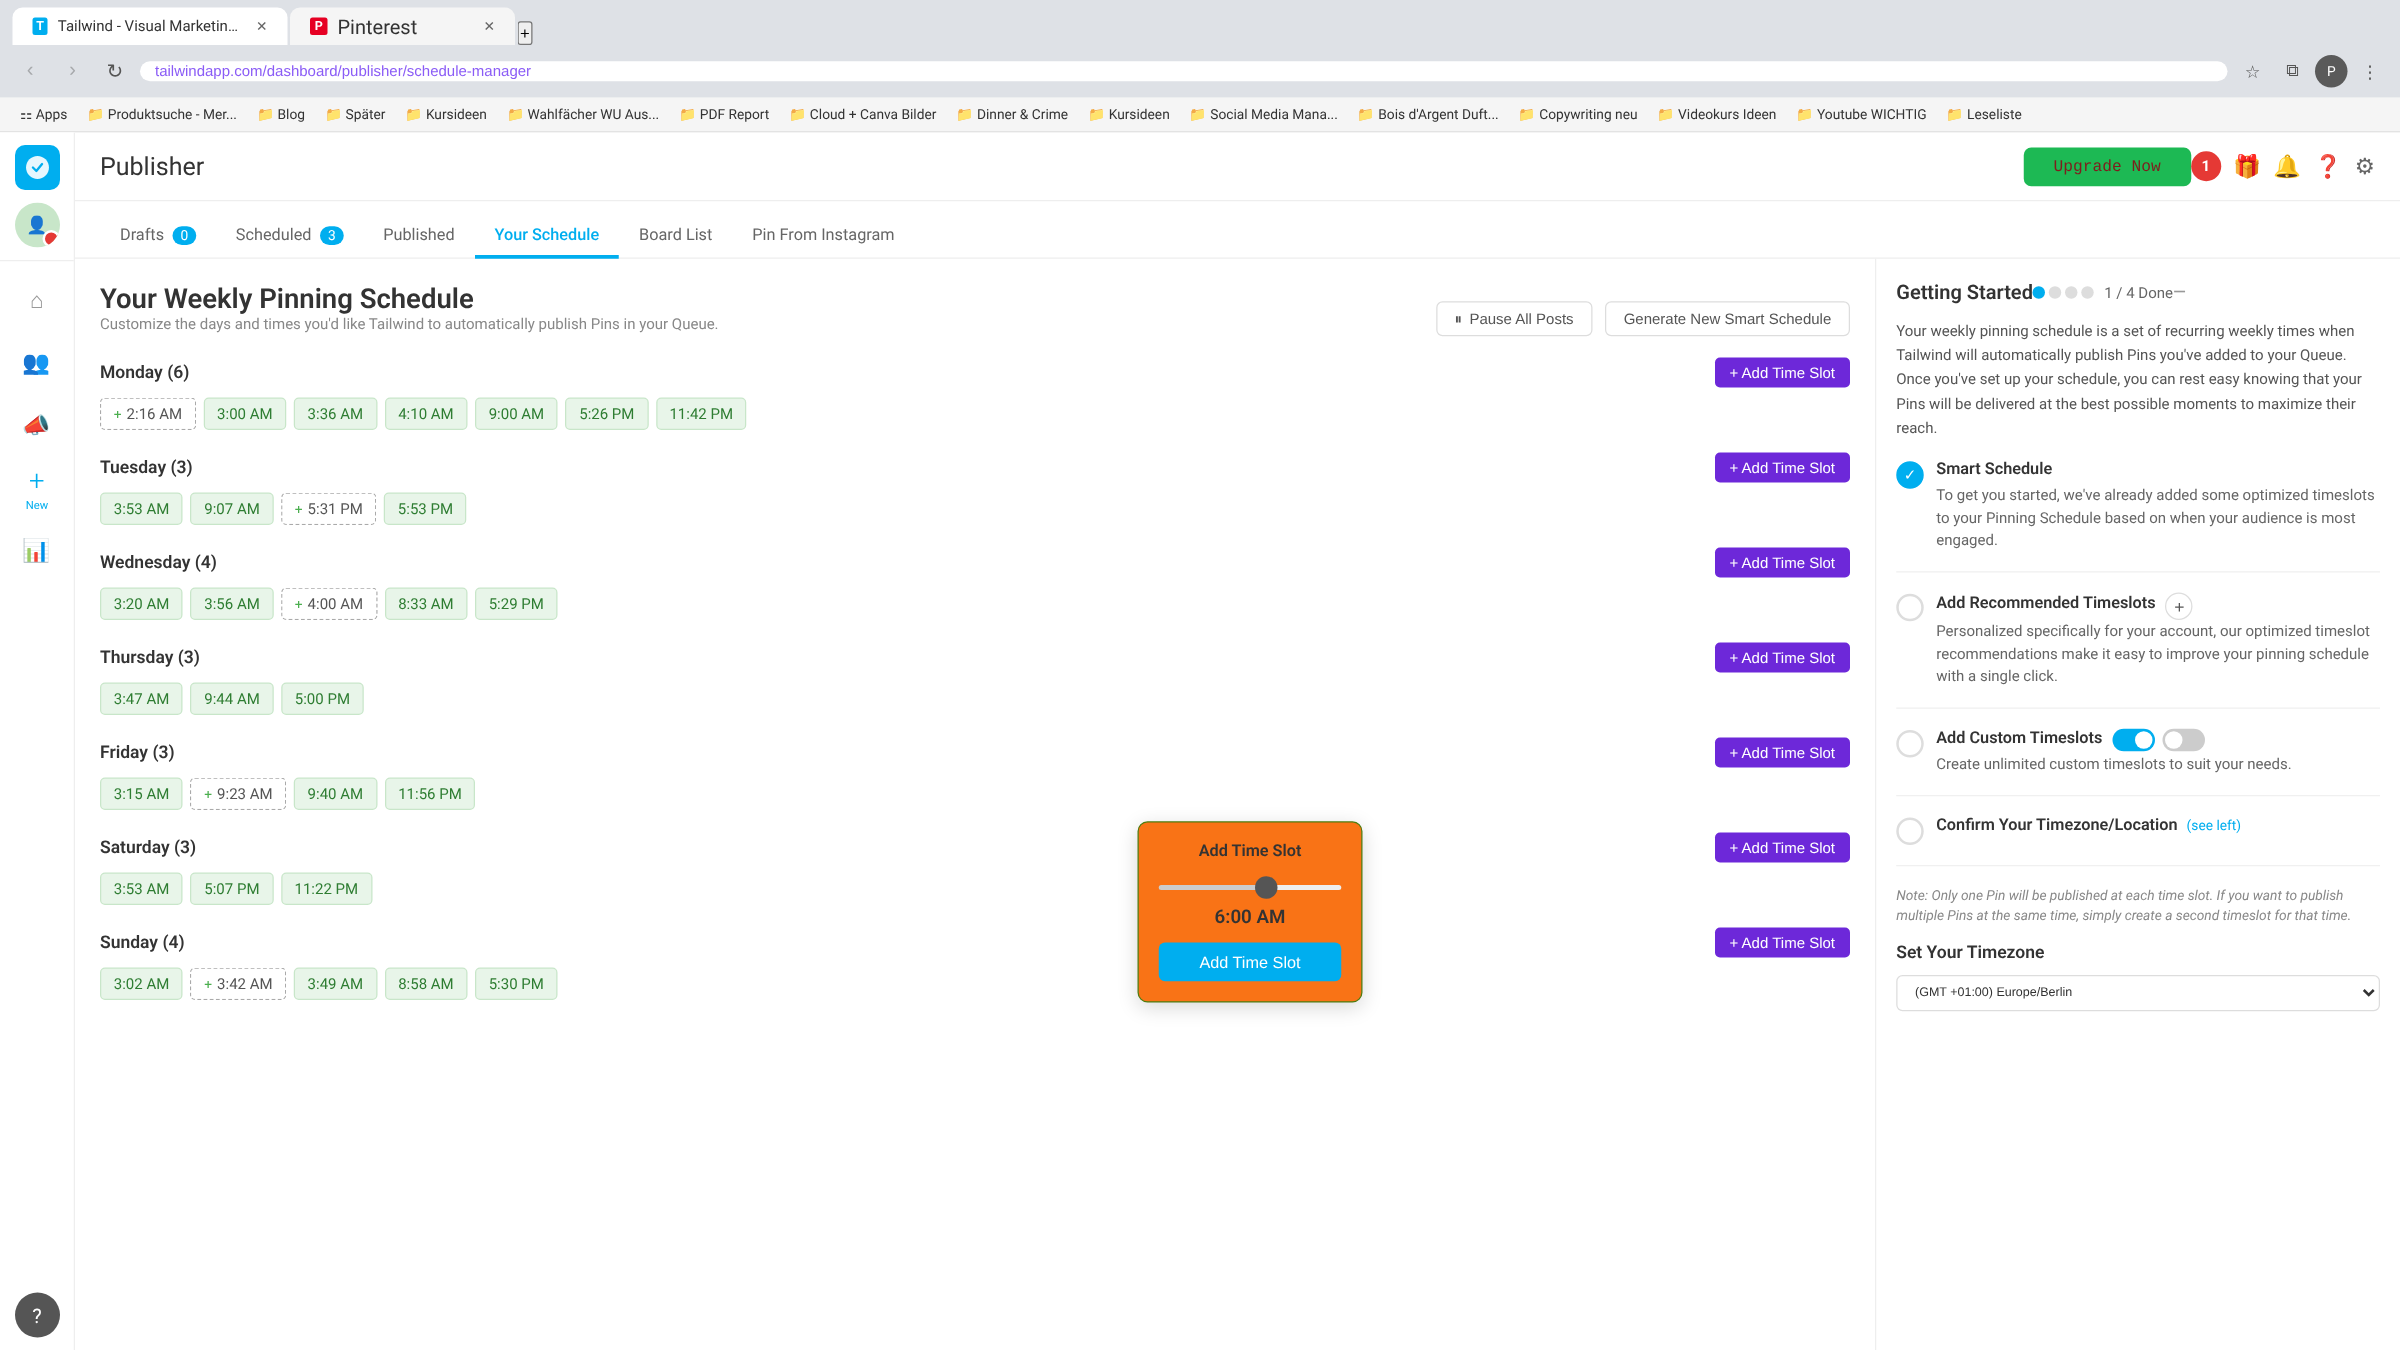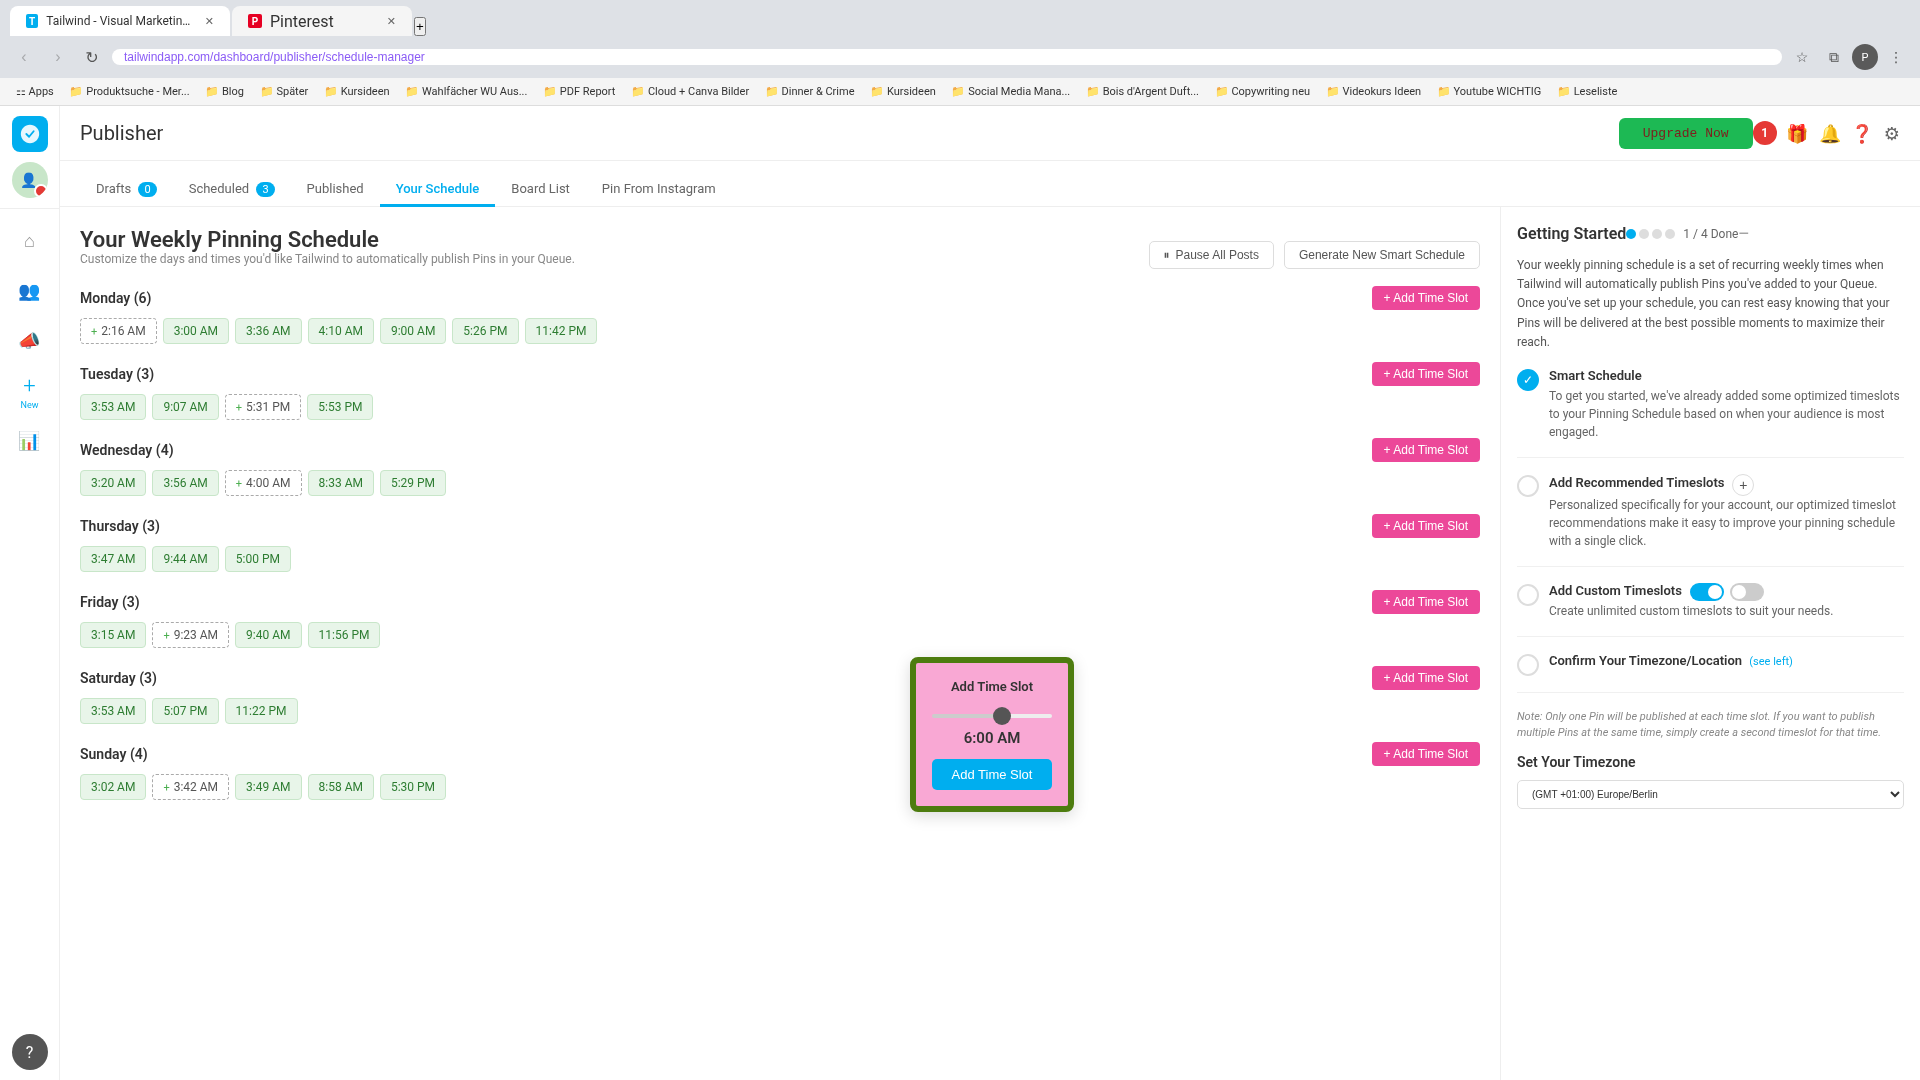--- a/index.html
+++ b/index.html
@@ -56,30 +56,30 @@
     .schedule-title { font-size: 22px; font-weight: 600; color: #333; }
     .schedule-subtitle { font-size: 12px; color: #888; margin-bottom: 16px; }
     .schedule-actions { display: flex; gap: 10px; }
     .btn-outline { background: #fff; border: 1px solid #ddd; padding: 6px 14px; border-radius: 5px; cursor: pointer; font-size: 12px; color: #555; display: flex; align-items: center; gap: 6px; }
     .btn-smart { background: #fff; border: 1px solid #ddd; padding: 6px 14px; border-radius: 5px; cursor: pointer; font-size: 12px; color: #555; }
 
     
     .day-section { margin-bottom: 18px; }
     .day-header { display: flex; align-items: center; justify-content: space-between; margin-bottom: 8px; }
     .day-title { font-size: 14px; font-weight: 600; color: #333; }
-    .add-slot-btn { background: #ec4899; color: #fff; border: none; padding: 5px 12px; border-radius: 4px; cursor: pointer; font-size: 12px; display: flex; align-items: center; gap: 4px; }
+    .add-slot-btn { background: #6d28d9; color: #fff; border: none; padding: 5px 12px; border-radius: 4px; cursor: pointer; font-size: 12px; display: flex; align-items: center; gap: 4px; }
     .time-slots { display: flex; flex-wrap: wrap; gap: 6px; }
     .time-slot { padding: 5px 10px; border-radius: 4px; font-size: 12px; cursor: pointer; display: flex; align-items: center; gap: 4px; }
     .time-slot.regular { background: #e8f5e9; color: #2e7d32; border: 1px solid #c8e6c9; }
     .time-slot.new-slot { background: #fff; color: #555; border: 1px dashed #aaa; }
     .time-slot .plus-icon { color: #4caf50; font-size: 11px; }
 
     
     .popup-overlay { position: absolute; top: 295px; left: 830px; z-index: 100; }
-    .time-slot-popup { background: #f9a8d4; border: 6px solid #4d7c0f; border-radius: 8px; padding: 16px; width: 164px; box-shadow: 0 4px 16px rgba(0,0,0,0.15); }
+    .time-slot-popup { background: #f97316; border: 1px solid #4d7c0f; border-radius: 8px; padding: 16px; width: 180px; box-shadow: 0 4px 16px rgba(0,0,0,0.15); }
     .popup-title { font-size: 13px; font-weight: 600; color: #333; margin-bottom: 12px; text-align: center; }
     .time-slider-container { margin-bottom: 8px; }
     .time-slider { width: 100%; -webkit-appearance: none; appearance: none; height: 4px; border-radius: 2px; background: linear-gradient(to right, #ccc 60%, #eee 60%); outline: none; cursor: pointer; }
     .time-slider::-webkit-slider-thumb { -webkit-appearance: none; width: 18px; height: 18px; border-radius: 50%; background: #555; cursor: pointer; }
     .time-display { text-align: center; font-size: 15px; font-weight: 600; color: #333; margin-bottom: 12px; }
     .add-slot-confirm-btn { width: 100%; background: #00aeef; color: #fff; border: none; padding: 8px; border-radius: 5px; cursor: pointer; font-size: 13px; font-weight: 500; }
 
     
     .right-panel { width: 420px; border-left: 1px solid #eee; padding: 16px; overflow-y: auto; background: #fff; }
     .getting-started-header { display: flex; align-items: center; margin-bottom: 12px; }

